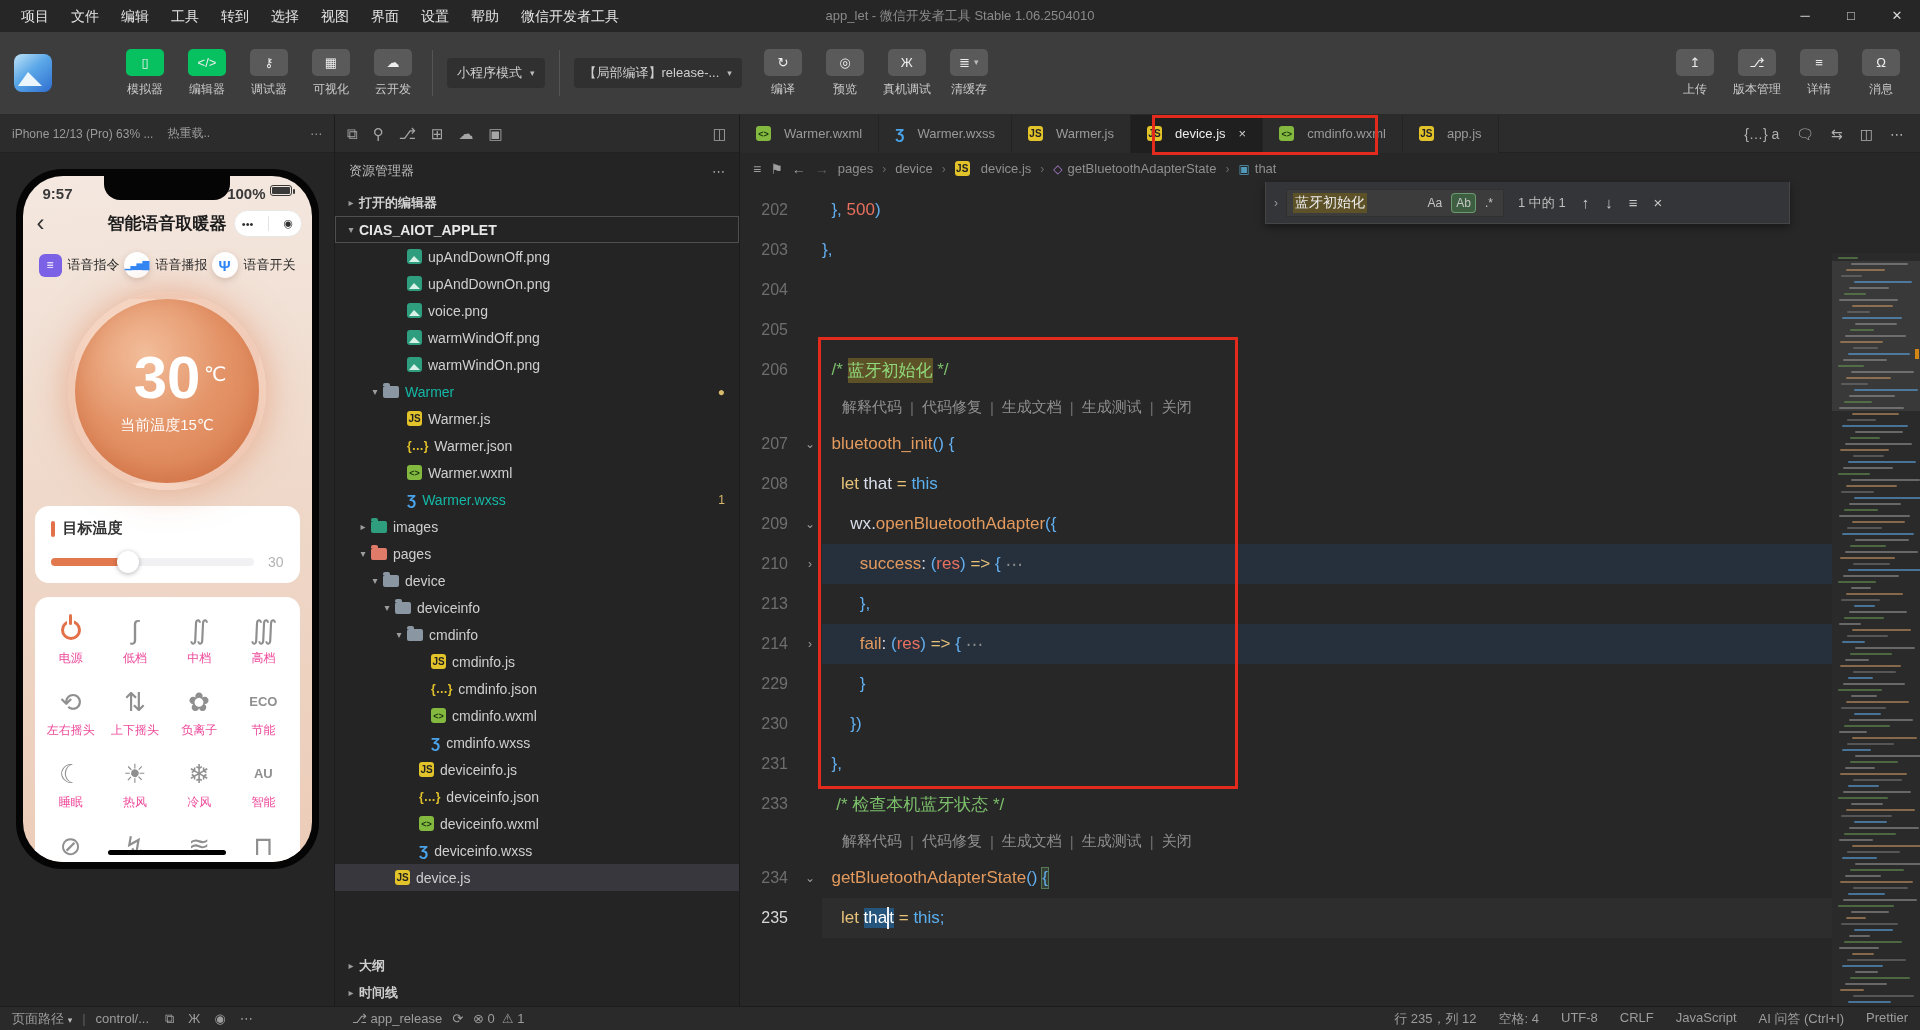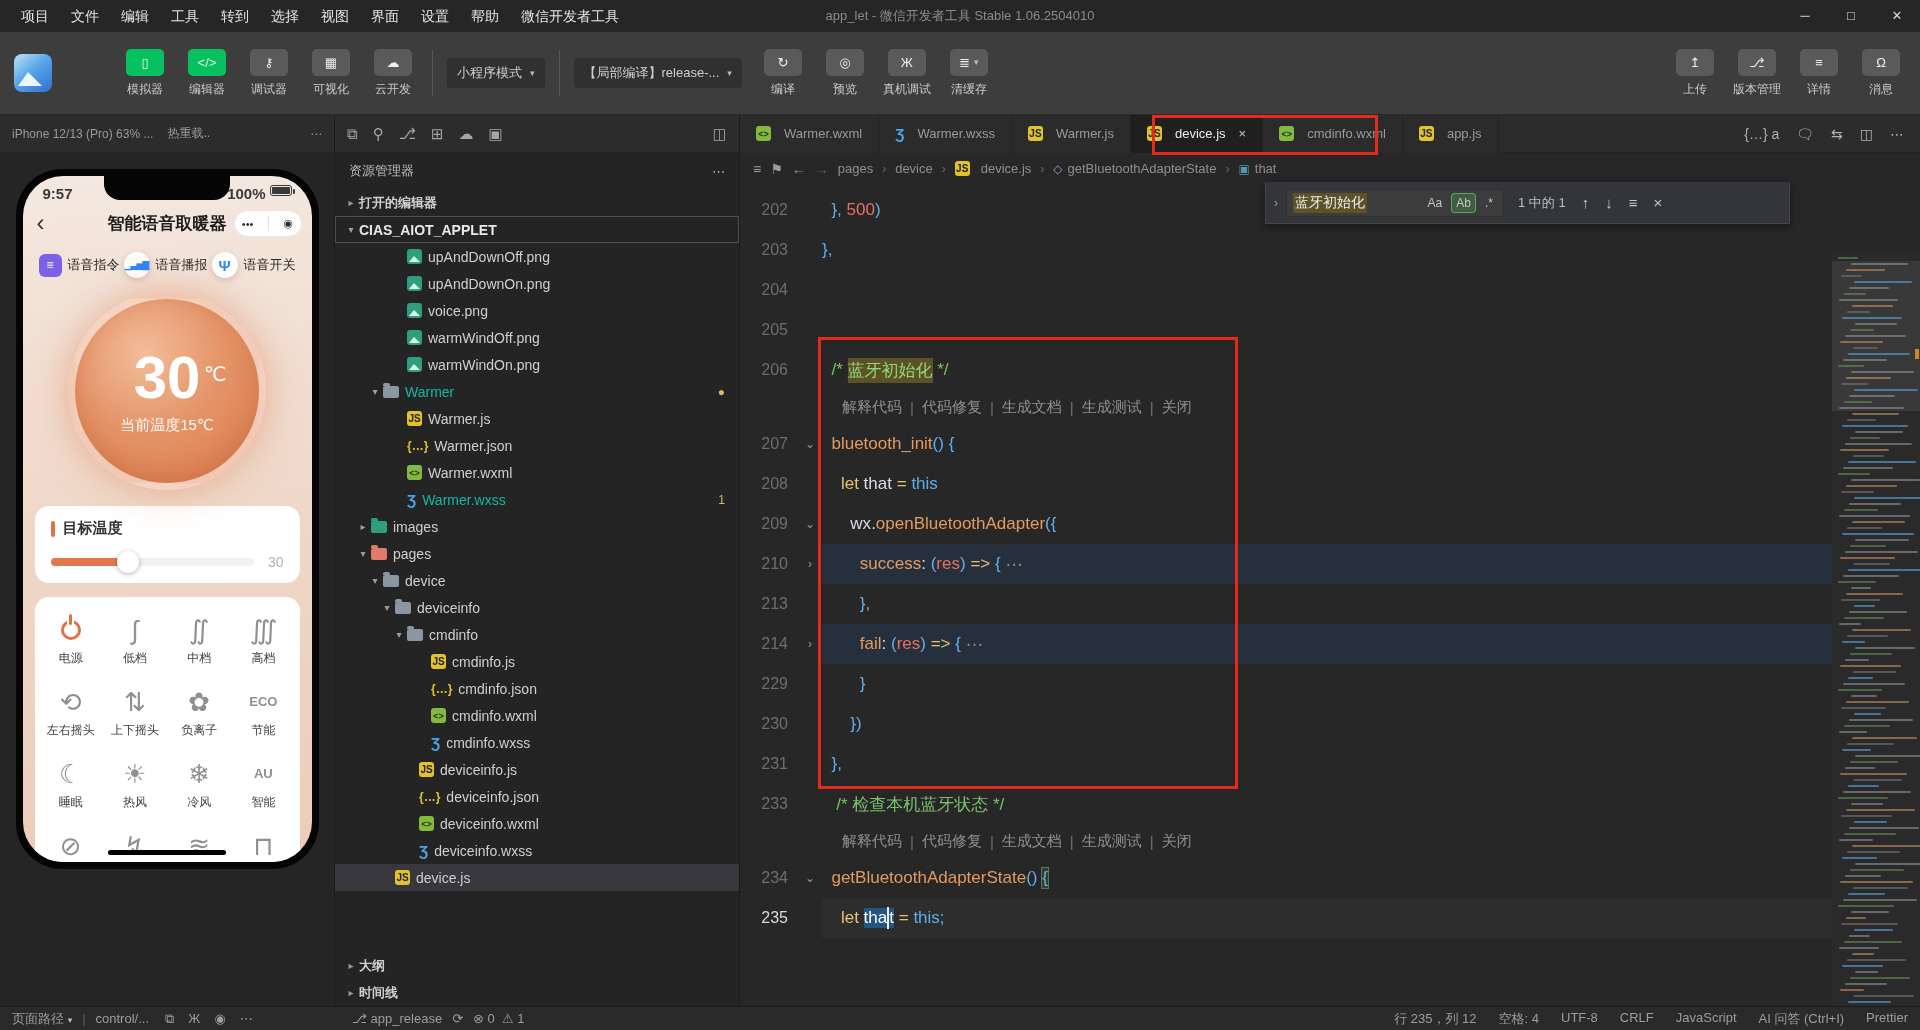--- a/index.html
+++ b/index.html
@@ -69,21 +69,21 @@
   .slider-row{display:flex;align-items:center;margin-top:16px;}
   .slider-track{flex:1;height:8px;background:#f1f1f3;border-radius:4px;position:relative;}
   .slider-fill{position:absolute;left:0;top:0;bottom:0;background:#e2784e;border-radius:4px;}
   .slider-thumb{position:absolute;top:-7px;width:22px;height:22px;border-radius:50%;background:#fff;box-shadow:0 1px 5px rgba(0,0,0,.3);}
   .slider-val{font-size:14px;color:#b3b3b3;margin-left:14px;}
   .grid-card{background:#fff;border-radius:14px;margin:14px 12px 0;padding:18px 4px 14px;display:grid;grid-template-columns:repeat(4,1fr);row-gap:20px;}
   .g-cell{text-align:center;}
   .g-ico{height:30px;font-size:26px;color:#8f8f8f;line-height:30px;display:flex;align-items:center;justify-content:center;}
   .g-ico.txt{font-size:13px;font-weight:bold;letter-spacing:0;}
   .g-ico.orange{color:#e2714a;}
-  .g-lbl{font-size:12px;color:#404040;margin-top:5px;}
+  .g-lbl{font-size:12px;color:#ec4899;margin-top:5px;}
   .ic-power{width:20px;height:20px;border:3px solid #e2714a;border-radius:50%;position:relative;display:inline-block;}
   .ic-power:before{content:"";position:absolute;top:-9px;left:50%;margin-left:-1.5px;width:3px;height:11px;background:#e2714a;border-radius:2px;box-shadow:0 0 0 2px #fff;}
   .home-bar{position:absolute;bottom:7px;left:50%;transform:translateX(-50%);width:118px;height:5px;background:#000;border-radius:3px;z-index:4;}
 
   
   .exp-strip{padding:0 12px;gap:15px;font-size:15px;color:#a5a5a5;}
   .exp-strip .toggle{margin-left:auto;}
   .exp-header{height:36px;display:flex;align-items:center;padding:0 14px;font-size:13px;color:#bcbcbc;}
   .exp-header .more{margin-left:auto;color:#aaa;}
   .tree{overflow:hidden;}

